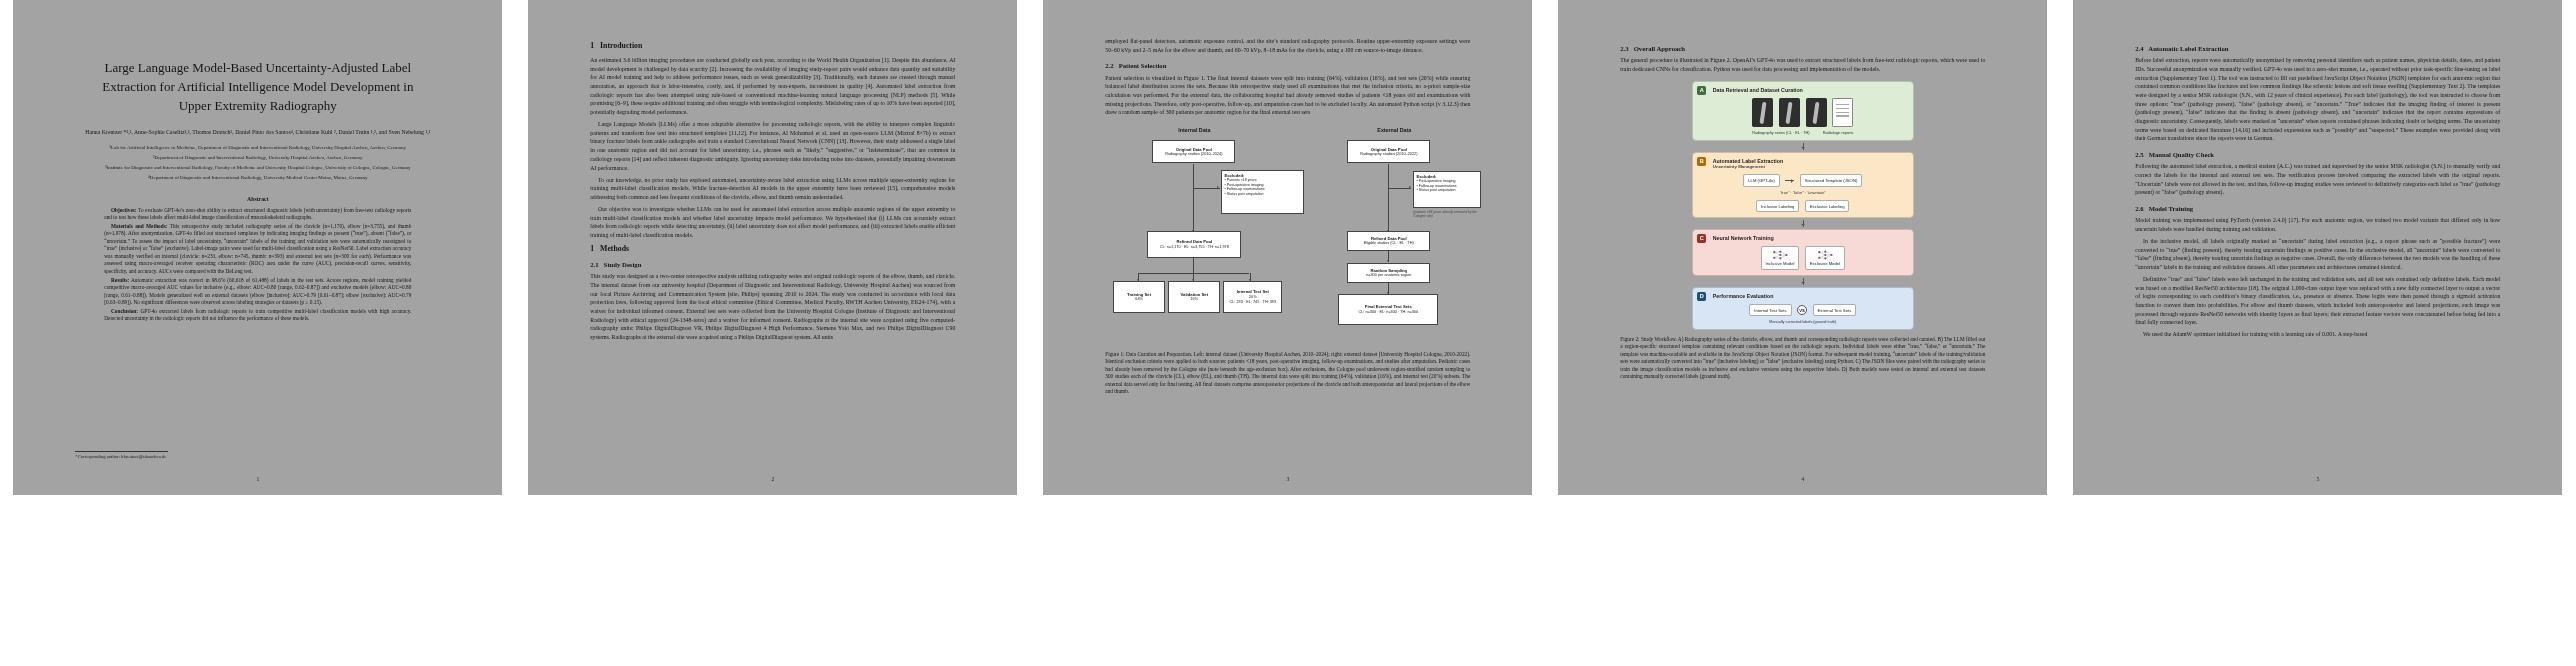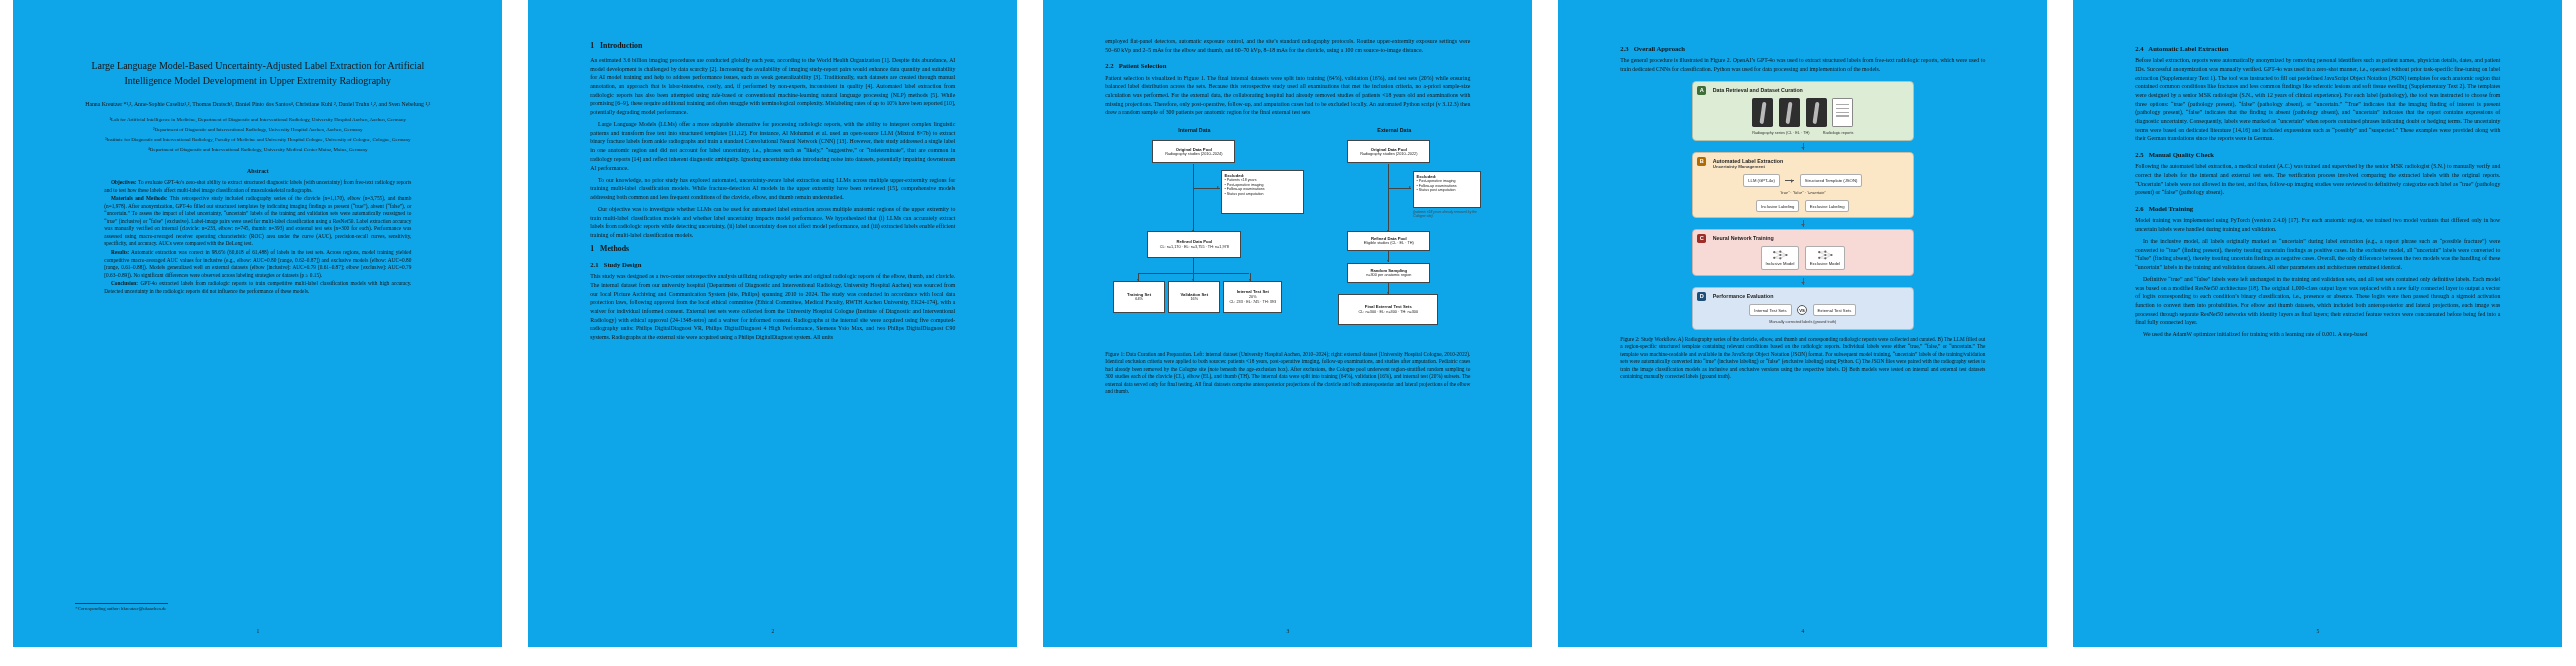--- a/index.html
+++ b/index.html
@@ -7,25 +7,25 @@
   html, body {
     width: 2576px; height: 667px;
     background: #ffffff;
     font-family: "Liberation Serif", serif;
     color: #161616;
     position: relative;
     overflow: hidden;
   }
   .pages { display: flex; gap: 26px; padding: 0 13.3px; }
   .sheet {
-    width: 489px; height: 647px;
+    width: 489px; height: 495px;
     padding: 37px 62px 31px;
     position: relative;
     flex: 0 0 auto;
-    background: #0ea5e9;
+    background: #a3a3a3;
     overflow: hidden;
   }
   .pagenum {
     position: absolute; bottom: 13.3px; left: 0; right: 0;
     text-align: center; font-size: 5.6px; color: #222;
   }
 
   
   .arxiv-stamp {
     position: absolute;
@@ -34,21 +34,21 @@
     text-align: center;
     transform: rotate(-90deg);
     font-family: "DejaVu Sans Mono", monospace;
     font-size: 7.8px; letter-spacing: 0.3px;
     color: #555;
     white-space: nowrap;
   }
 
   
   .title {
-    font-size: 10px; font-weight: normal; line-height: 1.45;
+    font-size: 13px; font-weight: normal; line-height: 1.45;
     text-align: center; margin: 22px 10px 13.3px;
   }
   .authors { text-align: center; font-size: 5.8px; margin-bottom: 9px; }
   .affil { text-align: center; font-size: 5px; line-height: 1.45; margin-bottom: 2.8px; color: #1c1c1c; }
   .abstract { margin: 14.5px 29px 0; }
   .abs-head { text-align: center; font-weight: bold; font-size: 5.8px; margin: 10px 0 5px; }
   .abs-p { font-size: 5.3px; line-height: 1.42; text-align: justify; text-indent: 6.7px; margin-bottom: 1.1px; }
   .footnote { position: absolute; bottom: 36px; left: 62px; right: 62px; }
   .fn-rule { width: 93px; border-top: 0.6px solid #333; margin-bottom: 2.2px; }
   .fn-text { font-size: 4.7px; color: #222; }

